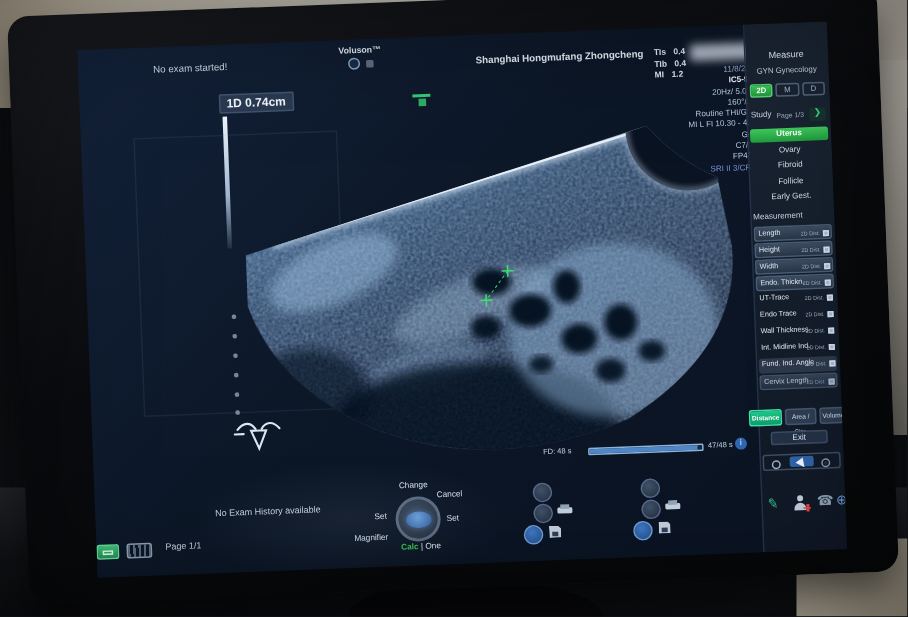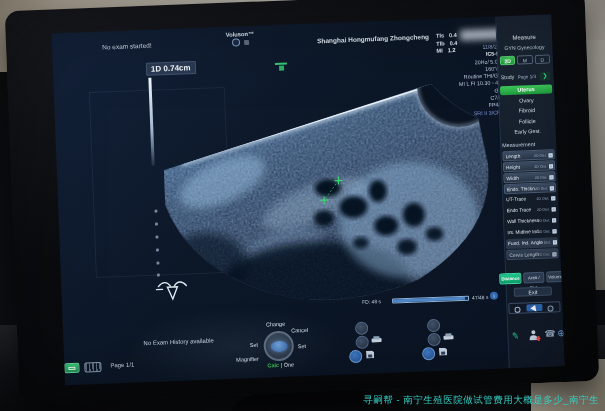--- a/index.html
+++ b/index.html
@@ -391,15 +391,14 @@
           <span class="body"></span>
           <span class="plus"></span>
         </div>
       <div class="phone-icon">☎</div>
       <div class="globe-icon">⊕</div>
 
       <div class="screen-glare"></div>
     </div>
   </div>
 
-  <div class="watermark">寻嗣帮 - 南宁生殖医院做试管费用大概是多少_南宁生</div>
   <div class="vignette"></div>
 </div>
 
 </body></html>

